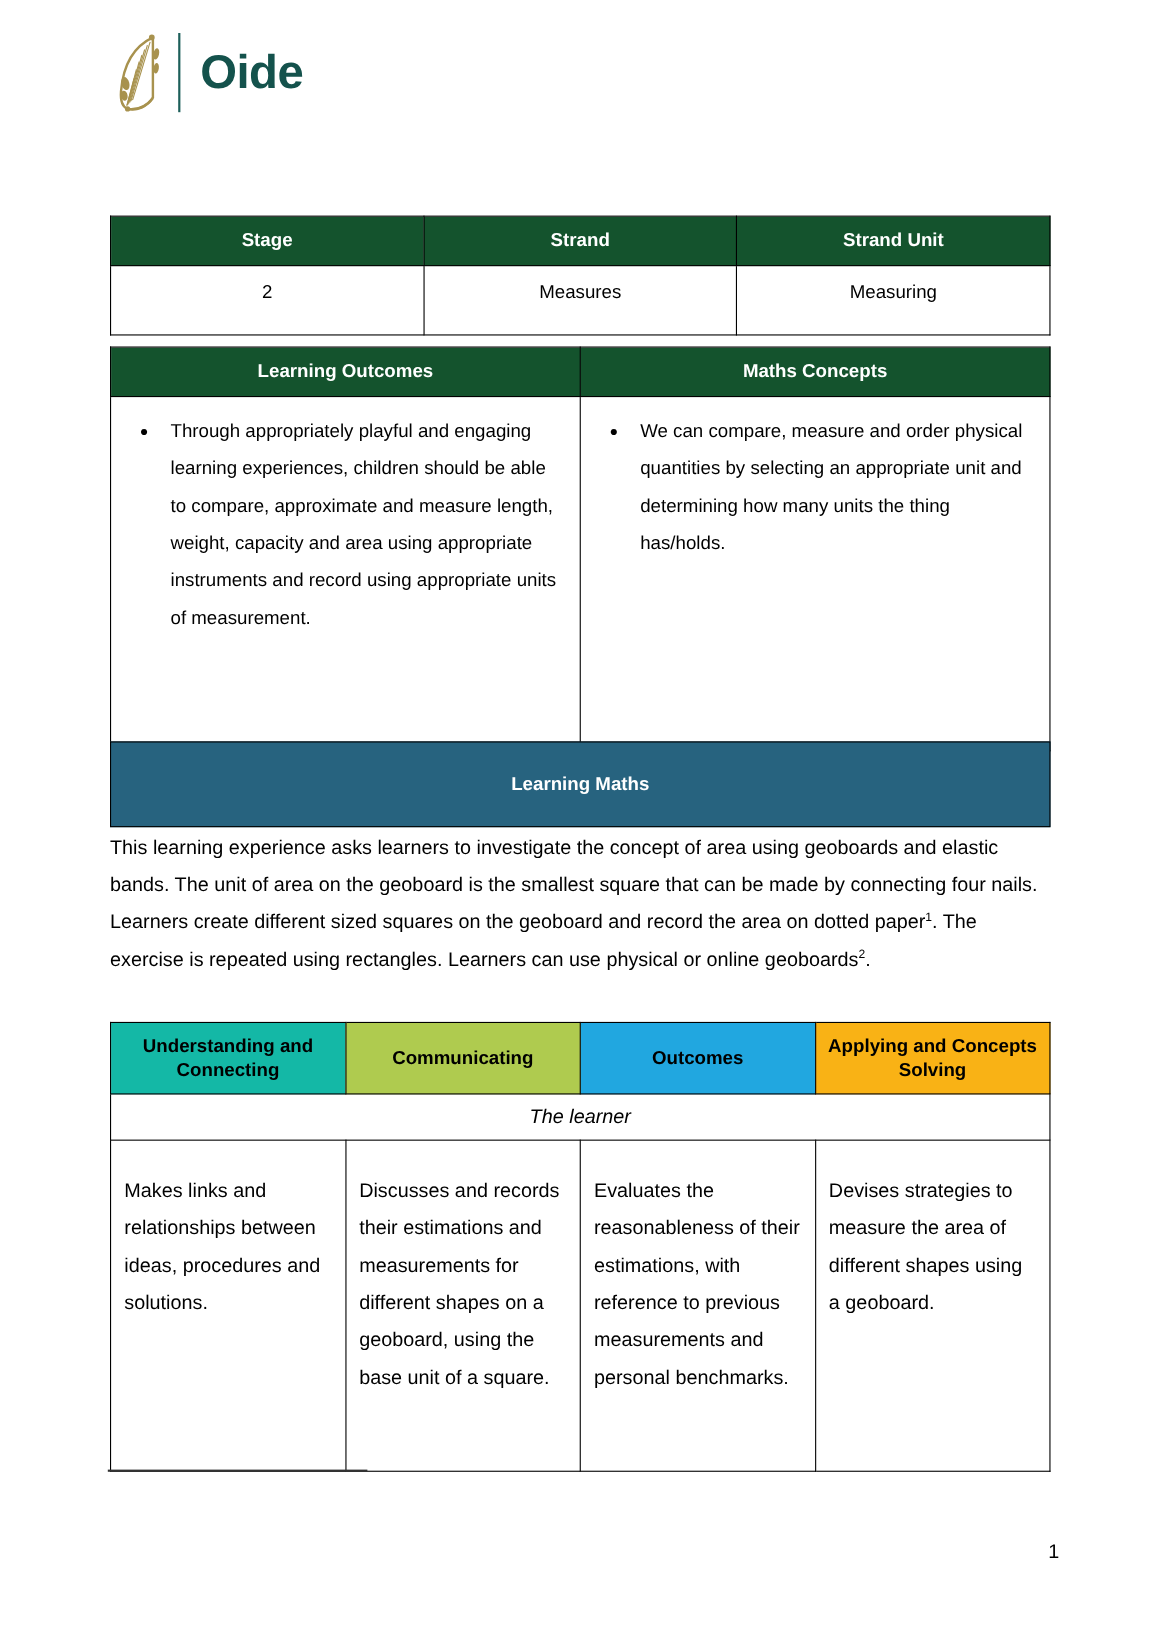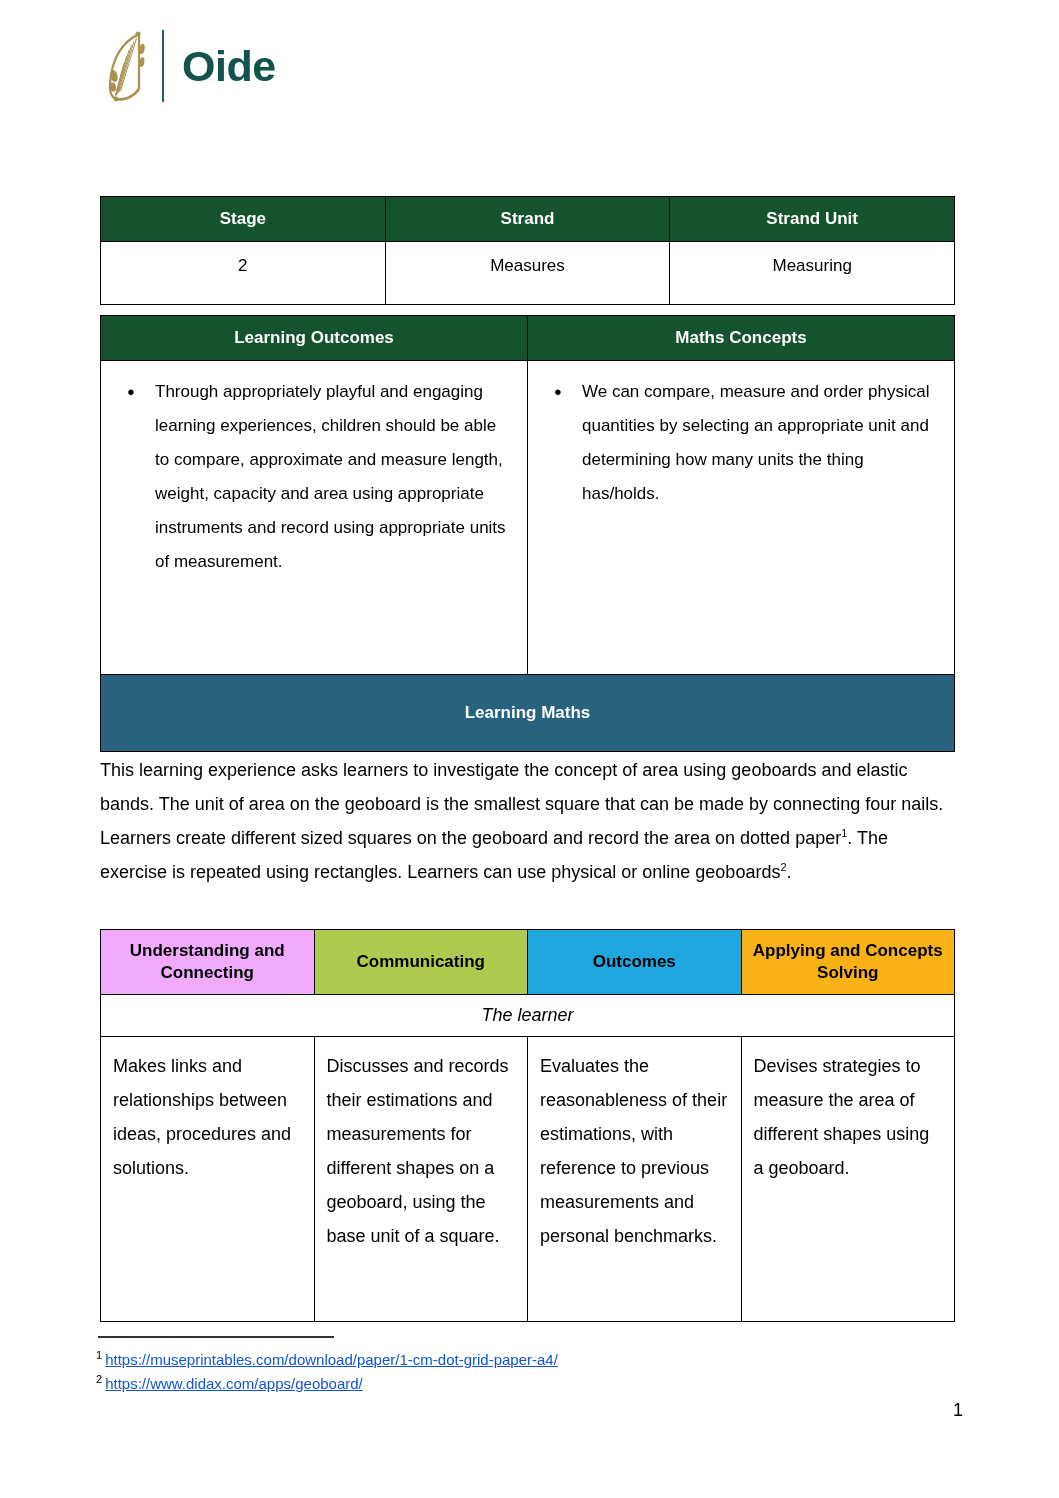--- a/index.html
+++ b/index.html
@@ -163,37 +163,37 @@
   #table-skills { top: 929px; }
   #table-skills th {
     font-weight: bold;
     text-align: center;
     vertical-align: middle;
     font-size: 17px;
     padding: 10px 4px;
     line-height: 22px;
     color: #000000;
   }
-  .col-understanding { background: #f0abfc; }
+  .col-understanding { background: #14b8a6; }
   .col-communicating { background: #afcb4f; }
   .col-reasoning     { background: #21a7e0; }
   .col-applying      { background: #f9b215; }
 
   #table-skills td.learner-row {
     text-align: center;
     font-style: italic;
     font-size: 18px;
     padding: 10px 7px;
     vertical-align: middle;
     background: #ffffff;
   }
   #table-skills td.skill-cell {
     font-size: 18px;
     line-height: 34px;
-    padding: 12px 10px 22px 12px;
+    padding: 28px 10px 22px 12px;
     background: #ffffff;
     height: 250px;
   }
 
   
   .footnote-rule {
     position: absolute;
     left: 98px;
     top: 1336px;
     width: 236px;
@@ -333,24 +333,16 @@
       <tr>
         <td class="skill-cell">Makes links and relationships between ideas, procedures and solutions.</td>
         <td class="skill-cell">Discusses and records their estimations and measurements for different shapes on a geoboard, using the base unit of a square.</td>
         <td class="skill-cell">Evaluates the reasonableness of their estimations, with reference to previous measurements and personal benchmarks.</td>
         <td class="skill-cell">Devises strategies to measure the area of different shapes using a geoboard.</td>
       </tr>
     </tbody>
   </table>
 
   <div class="footnote-rule"></div>
-  <div class="footnotes">
-    <div class="fn">
-      <span class="fn-num">1</span><a href="#">https://museprintables.com/download/paper/1-cm-dot-grid-paper-a4/</a>
-    </div>
-    <div class="fn">
-      <span class="fn-num">2</span><a href="#">https://www.didax.com/apps/geoboard/</a>
-    </div>
-  </div>
 
   <div class="page-number">1</div>
 
 </div>
 
 </body></html>

